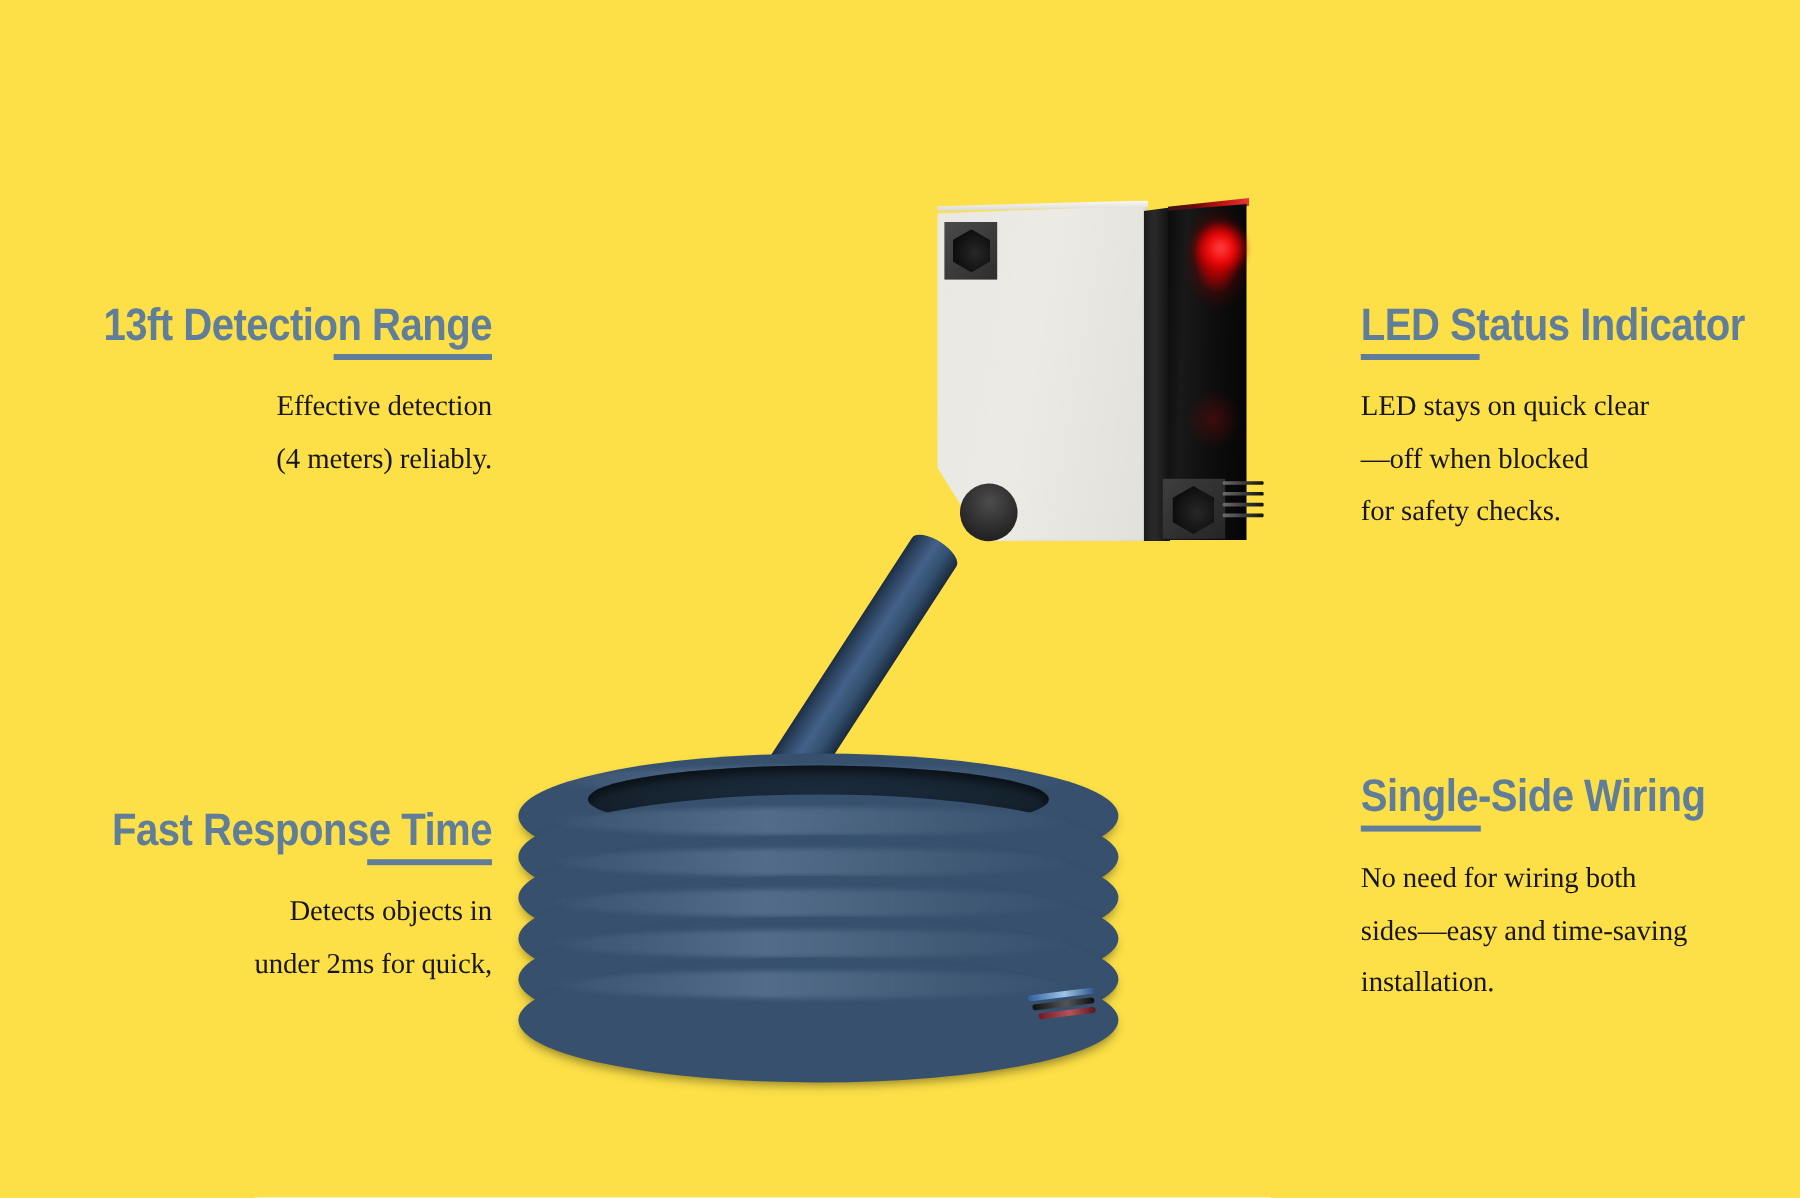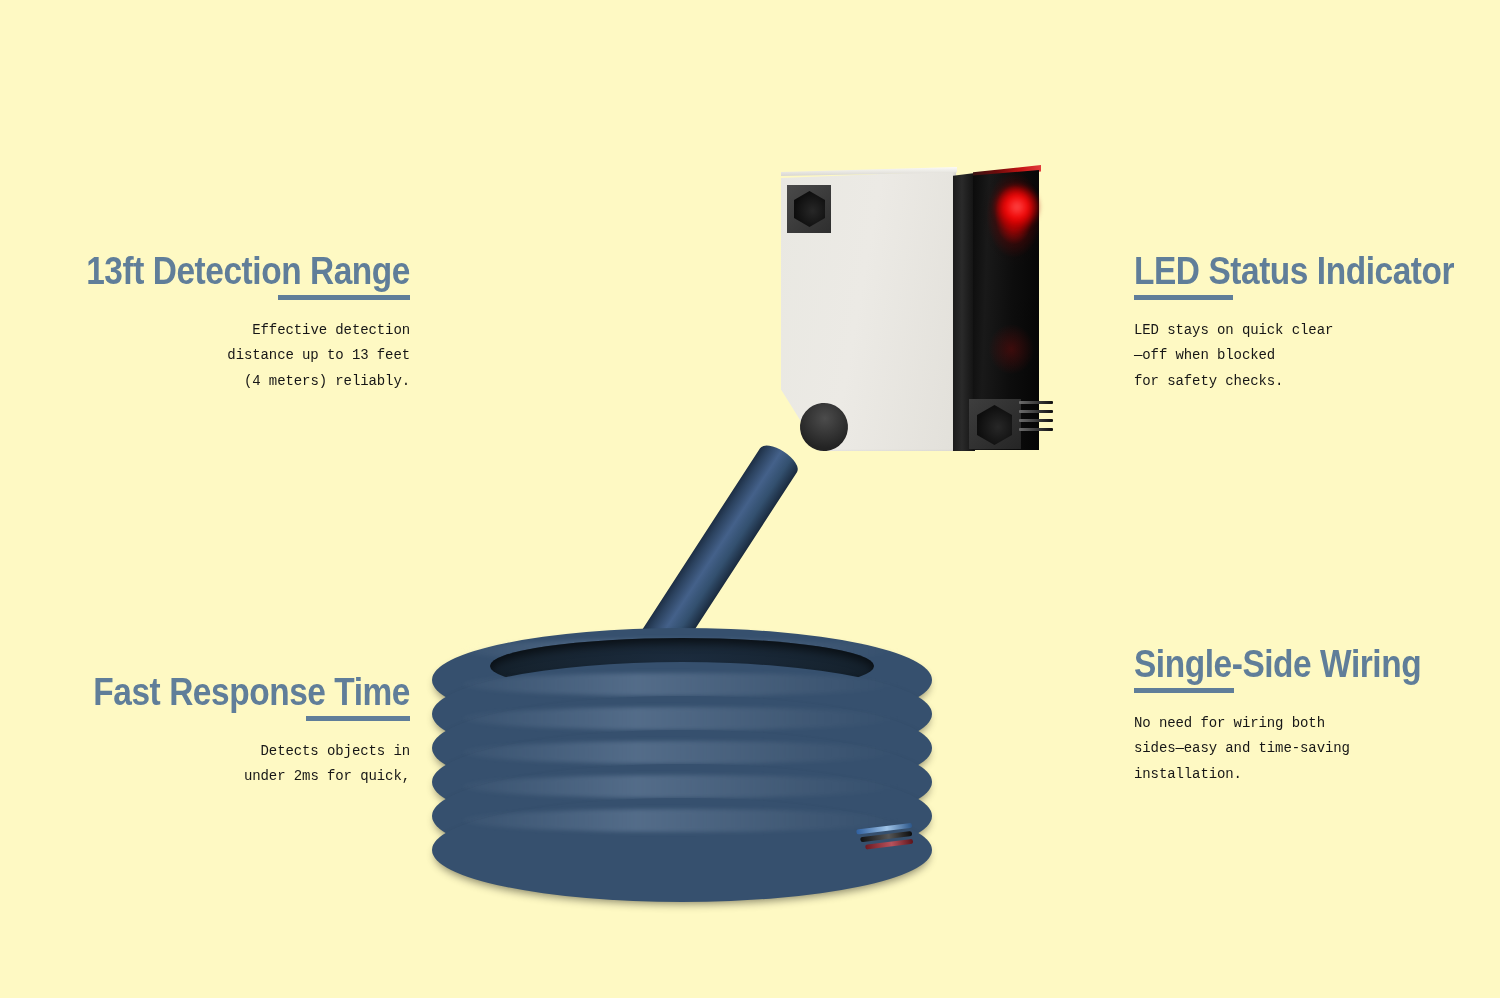--- a/index.html
+++ b/index.html
@@ -4,21 +4,21 @@
 <style>
   html, body {
     margin: 0;
     padding: 0;
     background: #ffffff;
   }
   #page {
     position: relative;
     width: 1500px;
     height: 998px;
-    background: #fef9c3;
+    background: #fde047;
     overflow: hidden;
     font-family: "Liberation Sans", sans-serif;
   }
 
   
   .feature {
     position: absolute;
     width: 400px;
   }
   .feature-heading {
@@ -31,22 +31,22 @@
     white-space: nowrap;
     transform: scaleX(0.88);
     margin: 0;
   }
   .feature-underline {
     height: 5px;
     background: #607e99;
     margin-top: 5px;
   }
   .feature-body {
-    font-family: Liberation Mono, monospace;
-    font-size: 14px;
+    font-family: Liberation Serif, serif;
+    font-size: 24px;
     line-height: 1.82;
     color: #161616;
     margin-top: 18px;
     letter-spacing: -0.1px;
   }
 
   
   .col-left { text-align: right; }
   .col-left .feature-heading { transform-origin: right center; }
   .col-left .feature-underline { margin-left: auto; }
@@ -294,21 +294,20 @@
       <i id="lead-black"></i>
       <i id="lead-red"></i>
     </div>
   </div>
 
   <div class="feature col-left" id="f-range">
     <div class="feature-heading">13ft Detection Range</div>
     <div class="feature-underline"></div>
     <div class="feature-body">
       <div>Effective detection</div>
-      <div>distance up to 13 feet</div>
       <div>(4 meters) reliably.</div>
     </div>
   </div>
 
   <div class="feature col-right" id="f-led">
     <div class="feature-heading">LED Status Indicator</div>
     <div class="feature-underline"></div>
     <div class="feature-body">
       <div>LED stays on quick clear</div>
       <div>—off when blocked</div>

